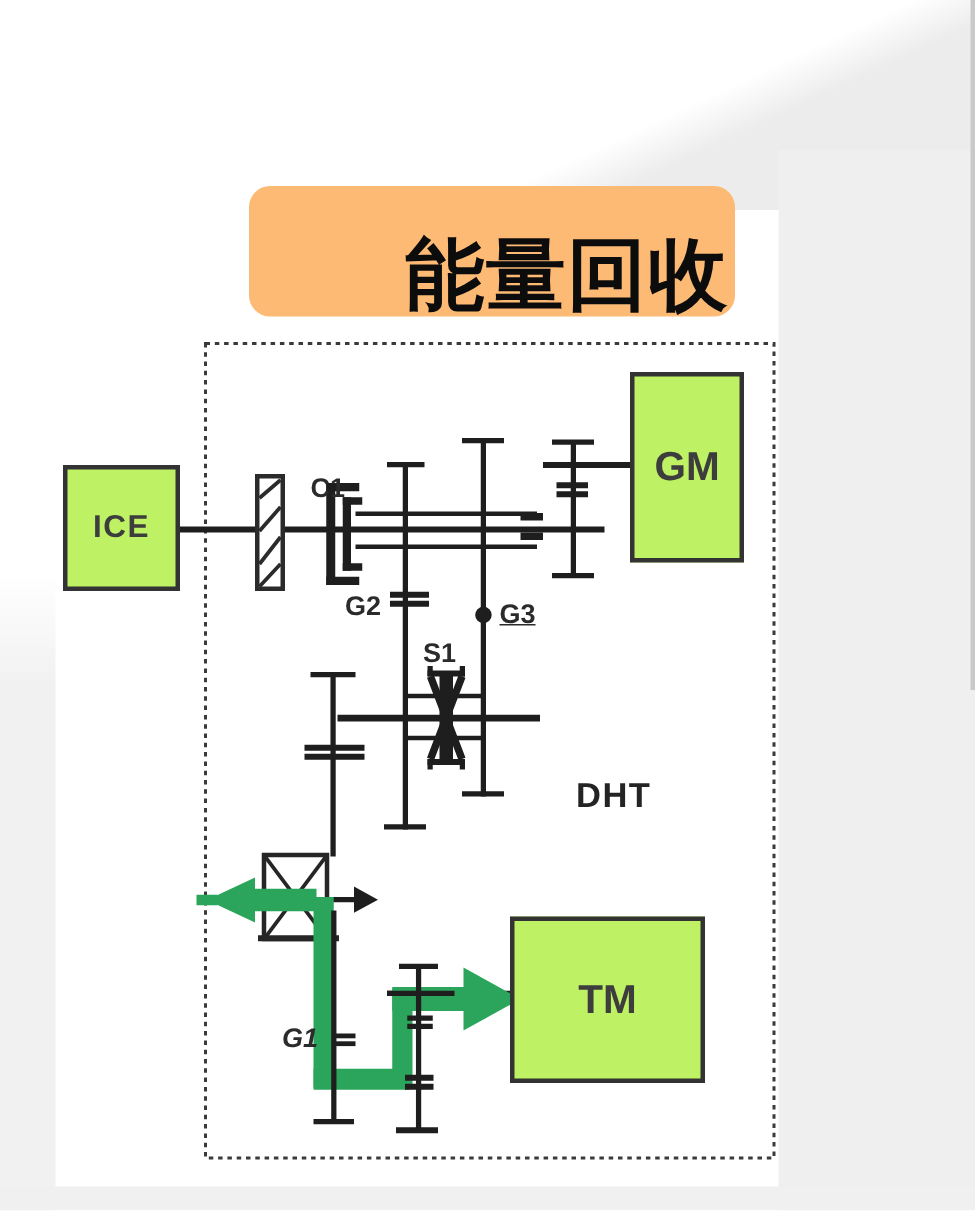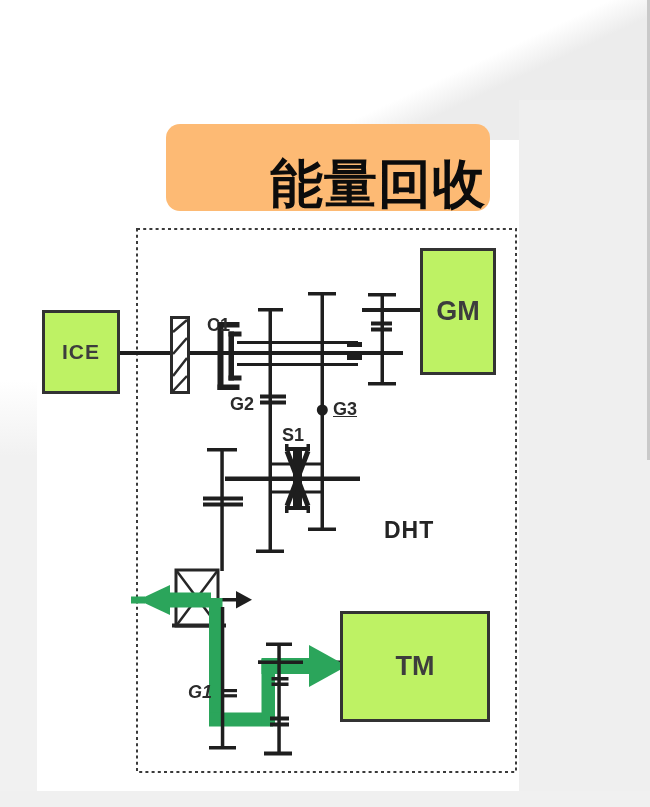--- a/index.html
+++ b/index.html
@@ -18,21 +18,21 @@
     border-radius:14px;display:flex;justify-content:flex-end;align-items:flex-end;}
   .banner .title{font-size:53px;font-weight:700;color:#0c0c0c;line-height:1.0;
     padding:0 4px 1px 0;letter-spacing:1px;white-space:nowrap;}
 
   svg{position:absolute;left:0;top:0;}
 
   .comp-box{position:absolute;background:#bef264;border:3px solid #333333;box-sizing:border-box;
     display:flex;align-items:center;justify-content:center;font-weight:700;color:#3d3d3d;}
   #ice-box{left:42px;top:310px;width:78px;height:84px;font-size:21px;letter-spacing:1px;}
   #gm-box{left:420px;top:248px;width:76px;height:127px;font-size:27px;}
-  #tm-box{left:340px;top:611px;width:150px;height:111px;font-size:27px;}
+  #tm-box{left:340px;top:611px;width:130px;height:111px;font-size:27px;}
 
   .lbl{position:absolute;font-weight:700;color:#2b2b2b;font-size:18px;line-height:1;}
   #lbl-c1{left:207px;top:291px;margin-top:25px;}
   #lbl-g2{left:230px;top:395px;}
   #lbl-g3{left:333px;top:400px;text-decoration:underline;}
   #lbl-s1{left:282px;top:426px;text-align:center;}
   #lbl-g1{left:188px;top:683px;font-style:italic;}
   #lbl-dht{left:384px;top:499px;font-size:23px;letter-spacing:1px;color:#242424;margin-top:20px;}
 </style>
 </head>

